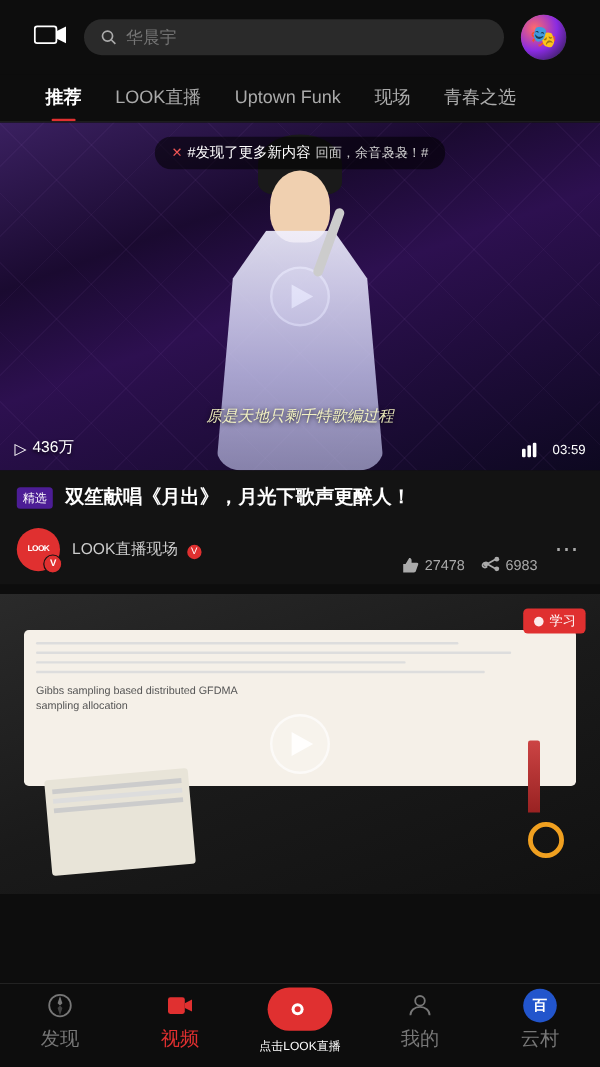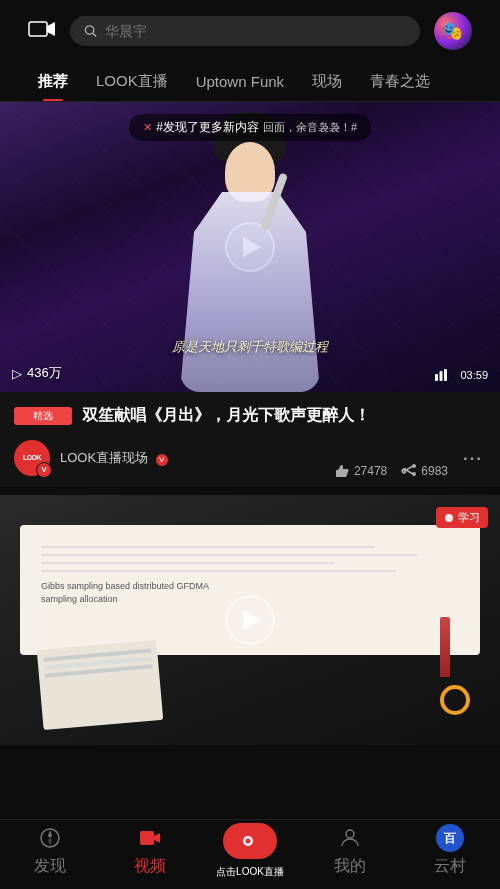--- a/index.html
+++ b/index.html
@@ -248,24 +248,24 @@
       margin-left: 4px;
     }
 
     
     .video-info {
       padding: 12px 14px 8px;
       background: #131313;
     }
     .featured-badge {
       display: inline-block;
-      background: #ef4444;
+      background: #4c1d95;
       color: #fff;
       font-size: 10px;
-      padding: 2px 19px;
+      padding: 2px 5px;
       border-radius: 3px;
       margin-right: 6px;
       vertical-align: middle;
     }
     .video-title {
       font-size: 16px;
       color: #fff;
       font-weight: bold;
       line-height: 1.4;
       display: inline;
@@ -336,21 +336,21 @@
       justify-content: center;
     }
     .study-paper {
       position: absolute;
       top: 30px;
       left: 20px;
       right: 20px;
       height: 130px;
       background: #f5f0e8;
       border-radius: 4px;
-      padding: 21px;
+      padding: 10px;
     }
     .study-paper-line {
       height: 2px;
       background: #ddd;
       margin-bottom: 6px;
       border-radius: 1px;
     }
     .study-paper-line:nth-child(1) { width: 80%; }
     .study-paper-line:nth-child(2) { width: 90%; }
     .study-paper-line:nth-child(3) { width: 70%; }

